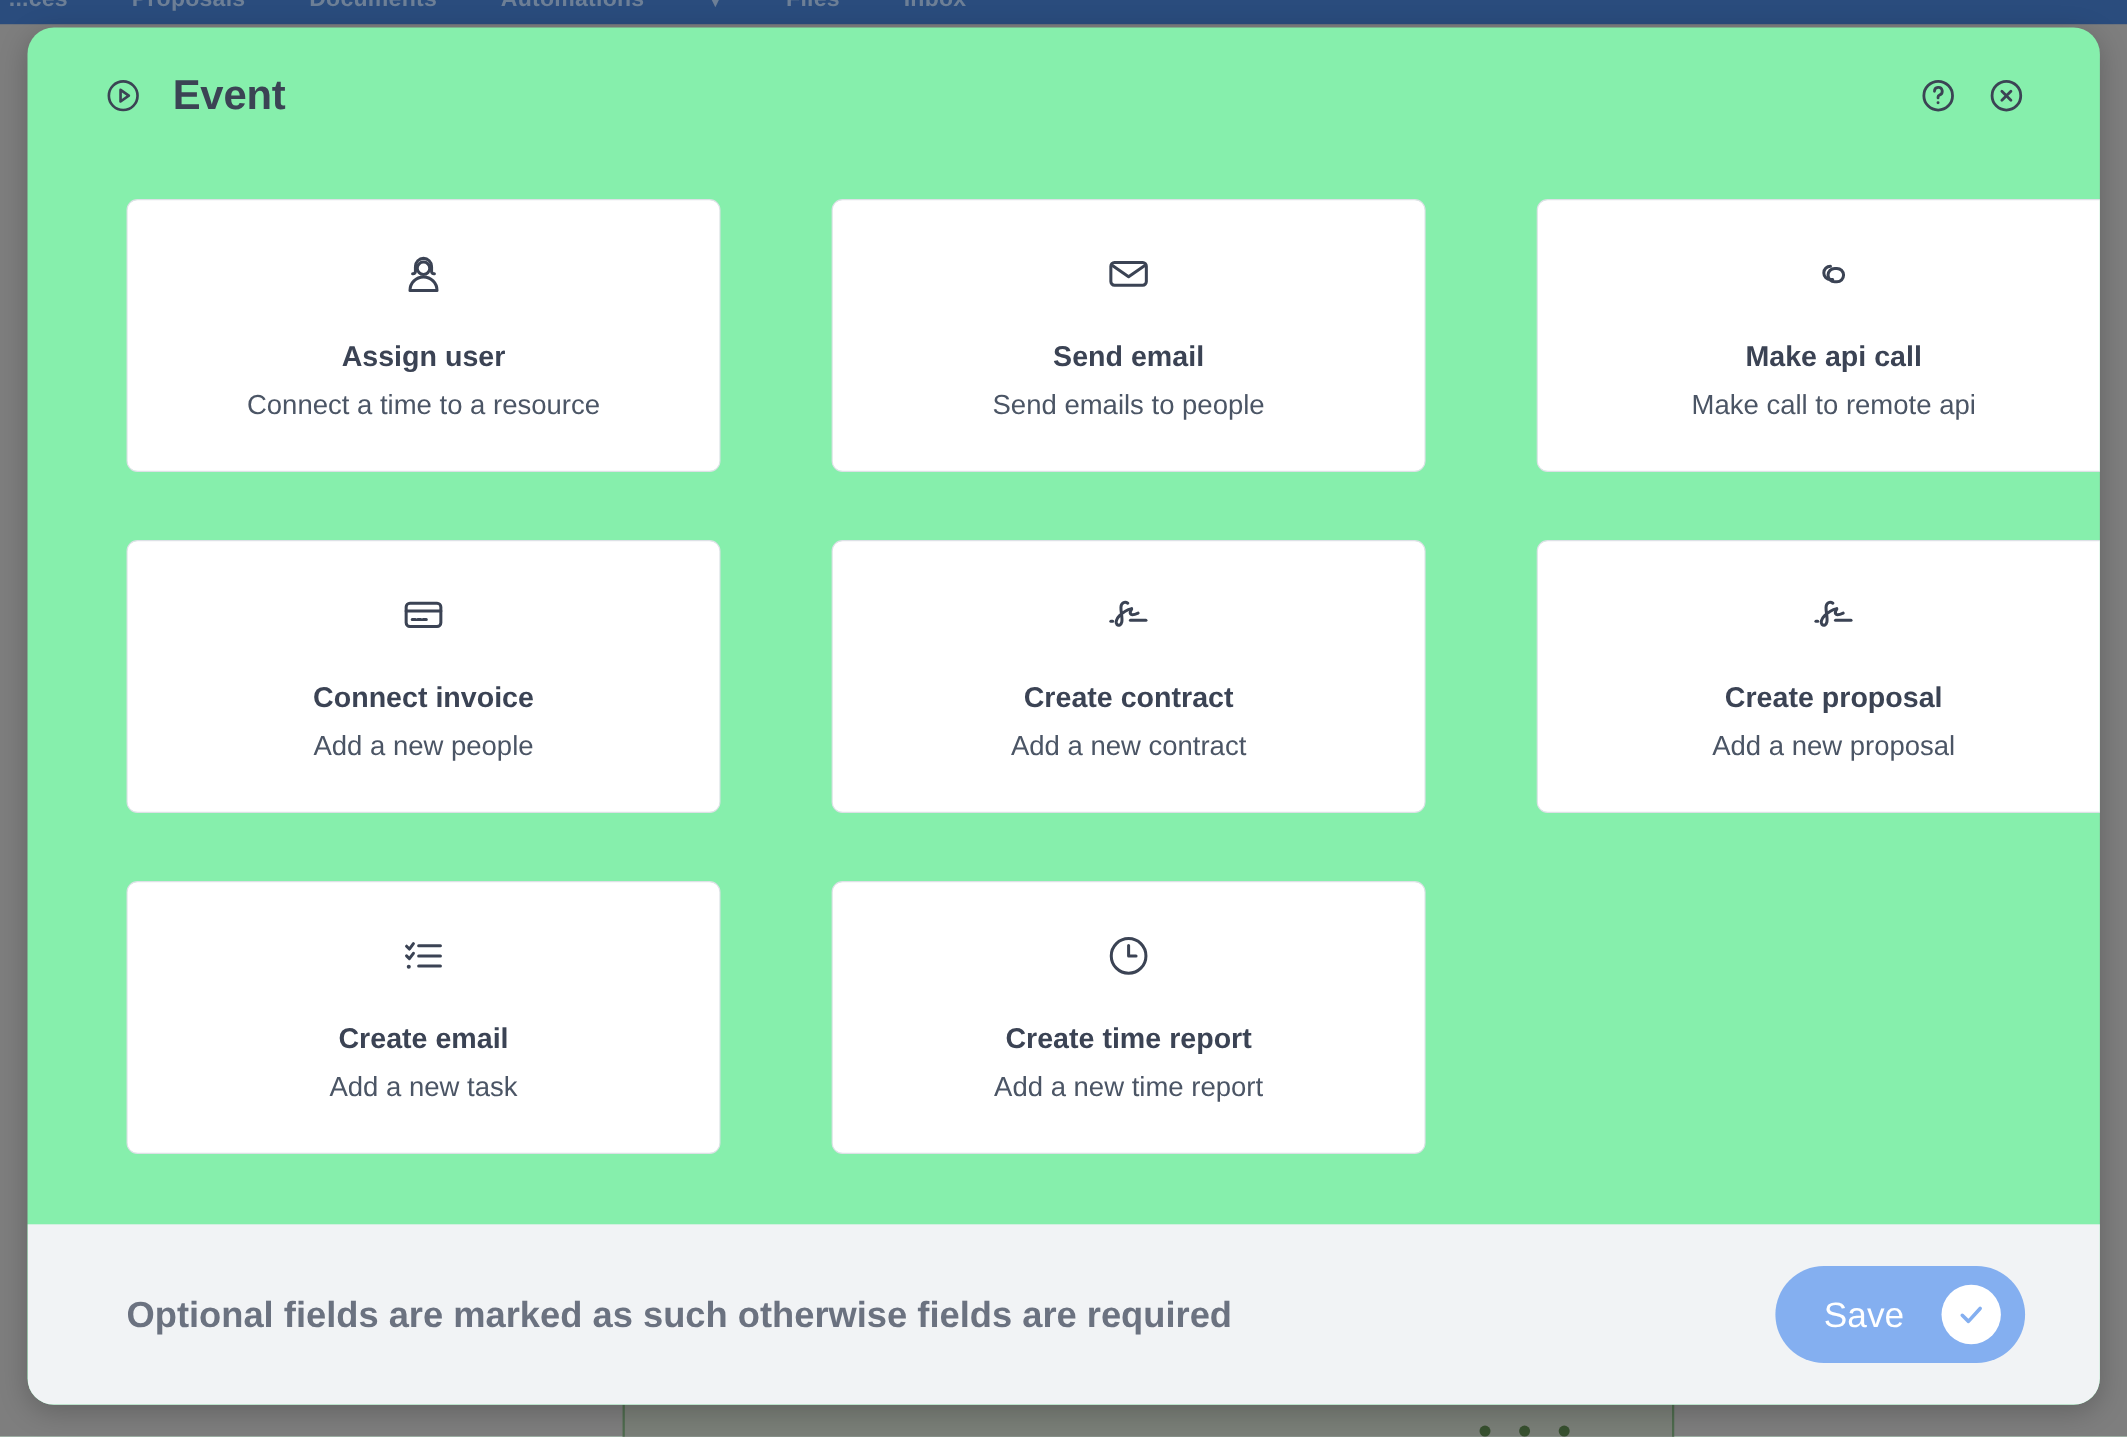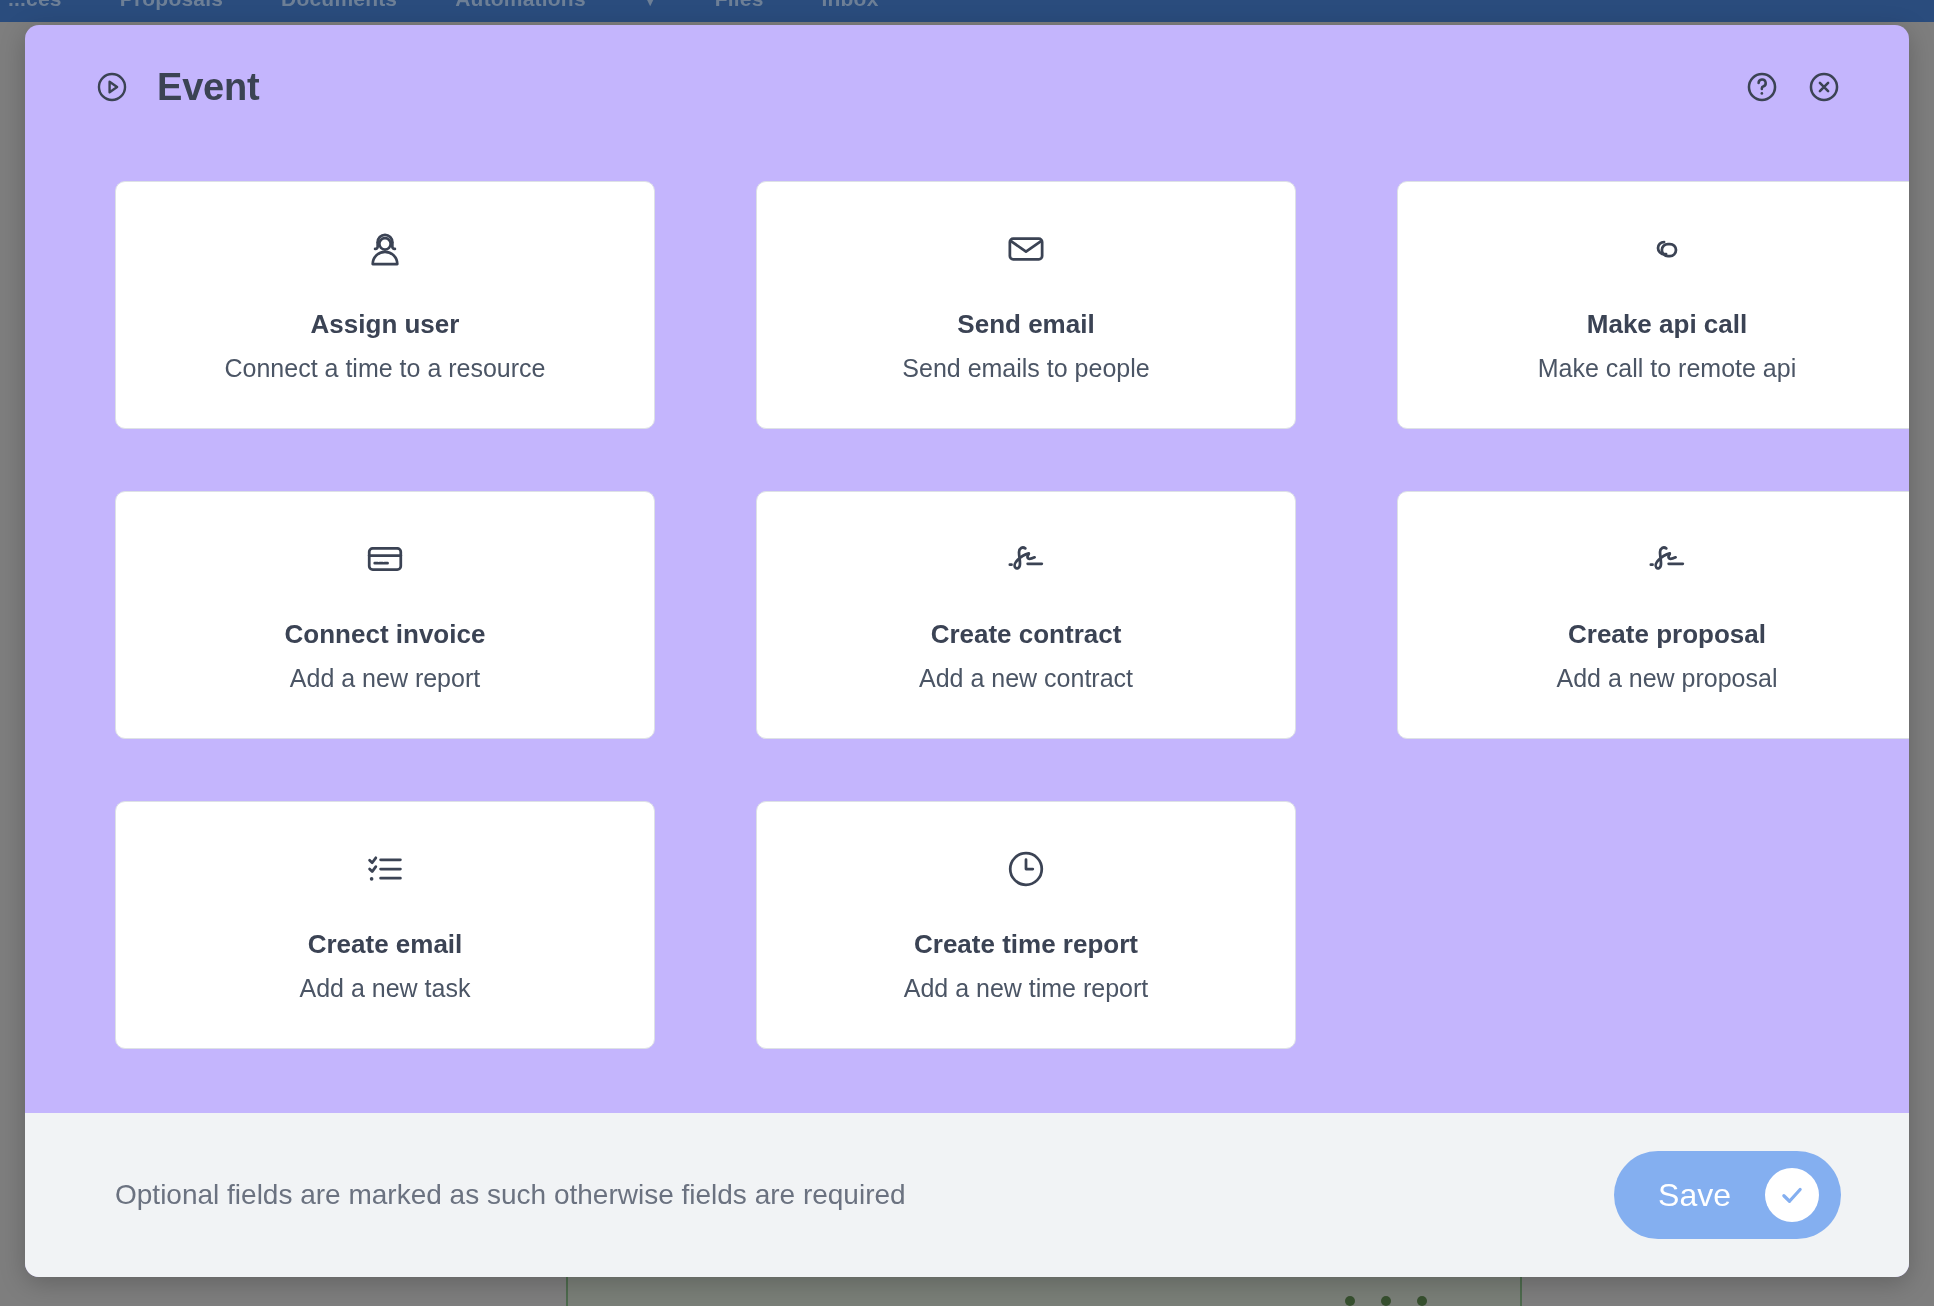--- a/index.html
+++ b/index.html
@@ -76,22 +76,22 @@
     background: #37502f;
   }
 
   
   #modal {
     position: absolute;
     left: 25px;
     top: 25px;
     width: 1884px;
     height: 1252px;
-    background: #c4b5fd;
-    border-radius: 14px;
+    background: #86efac;
+    border-radius: 24px;
     overflow: hidden;
     box-shadow: 0 6px 26px rgba(0,0,0,0.22);
     display: flex;
     flex-direction: column;
   }
 
   
   #modal-header {
     flex: 0 0 auto;
     height: 124px;
@@ -193,22 +193,23 @@
   #modal-footer {
     flex: 0 0 auto;
     height: 164px;
     background: #f1f3f5;
     display: flex;
     align-items: center;
     padding: 0 68px 0 90px;
   }
 
   #footer-note {
-    font-size: 28px;
+    font-size: 33px;
     color: #6b7280;
+    font-weight: bold;
   }
 
   #save-button {
     margin-left: auto;
     display: flex;
     align-items: center;
     gap: 34px;
     background: #84aff0;
     border: none;
     border-radius: 999px;
@@ -331,21 +332,21 @@
 
       <div class="option-card">
         <span class="card-icon">
           <svg viewBox="0 0 24 24" fill="none" stroke="currentColor" stroke-width="1.5" stroke-linecap="round" stroke-linejoin="round">
             <rect x="3.4" y="6.2" width="17.2" height="11.6" rx="1.9"></rect>
             <path d="M3.4 10.1h17.2"></path>
             <path d="M6.4 14.3h1.6 M9.1 14.3h1.6 M11.8 14.3h1.6"></path>
           </svg>
         </span>
         <div class="card-title">Connect invoice</div>
-        <div class="card-desc">Add a new report</div>
+        <div class="card-desc">Add a new people</div>
       </div>
 
       <div class="option-card">
         <span class="card-icon">
           <svg viewBox="0 0 24 24" fill="none" stroke="currentColor" stroke-width="1.5" stroke-linecap="round" stroke-linejoin="round">
             <path d="M3.2 15.1h.9"></path>
             <path d="M11.6 6.2c-1.5-1.1-3.3-.1-3.4 2-.1 2.3.9 5.4.4 7.4-.3 1.4-1.6 2-2.4 1.1-.8-.9-.3-2.7 1.2-4.2 1.6-1.6 4.4-3.2 6.1-3.6"></path>
             <path d="M13.5 9.2c-.6.9-1.1 1.9-.3 2.5.8.6 2.6-.2 3.5-.6"></path>
             <path d="M12.9 14.6h7.7"></path>
           </svg>

